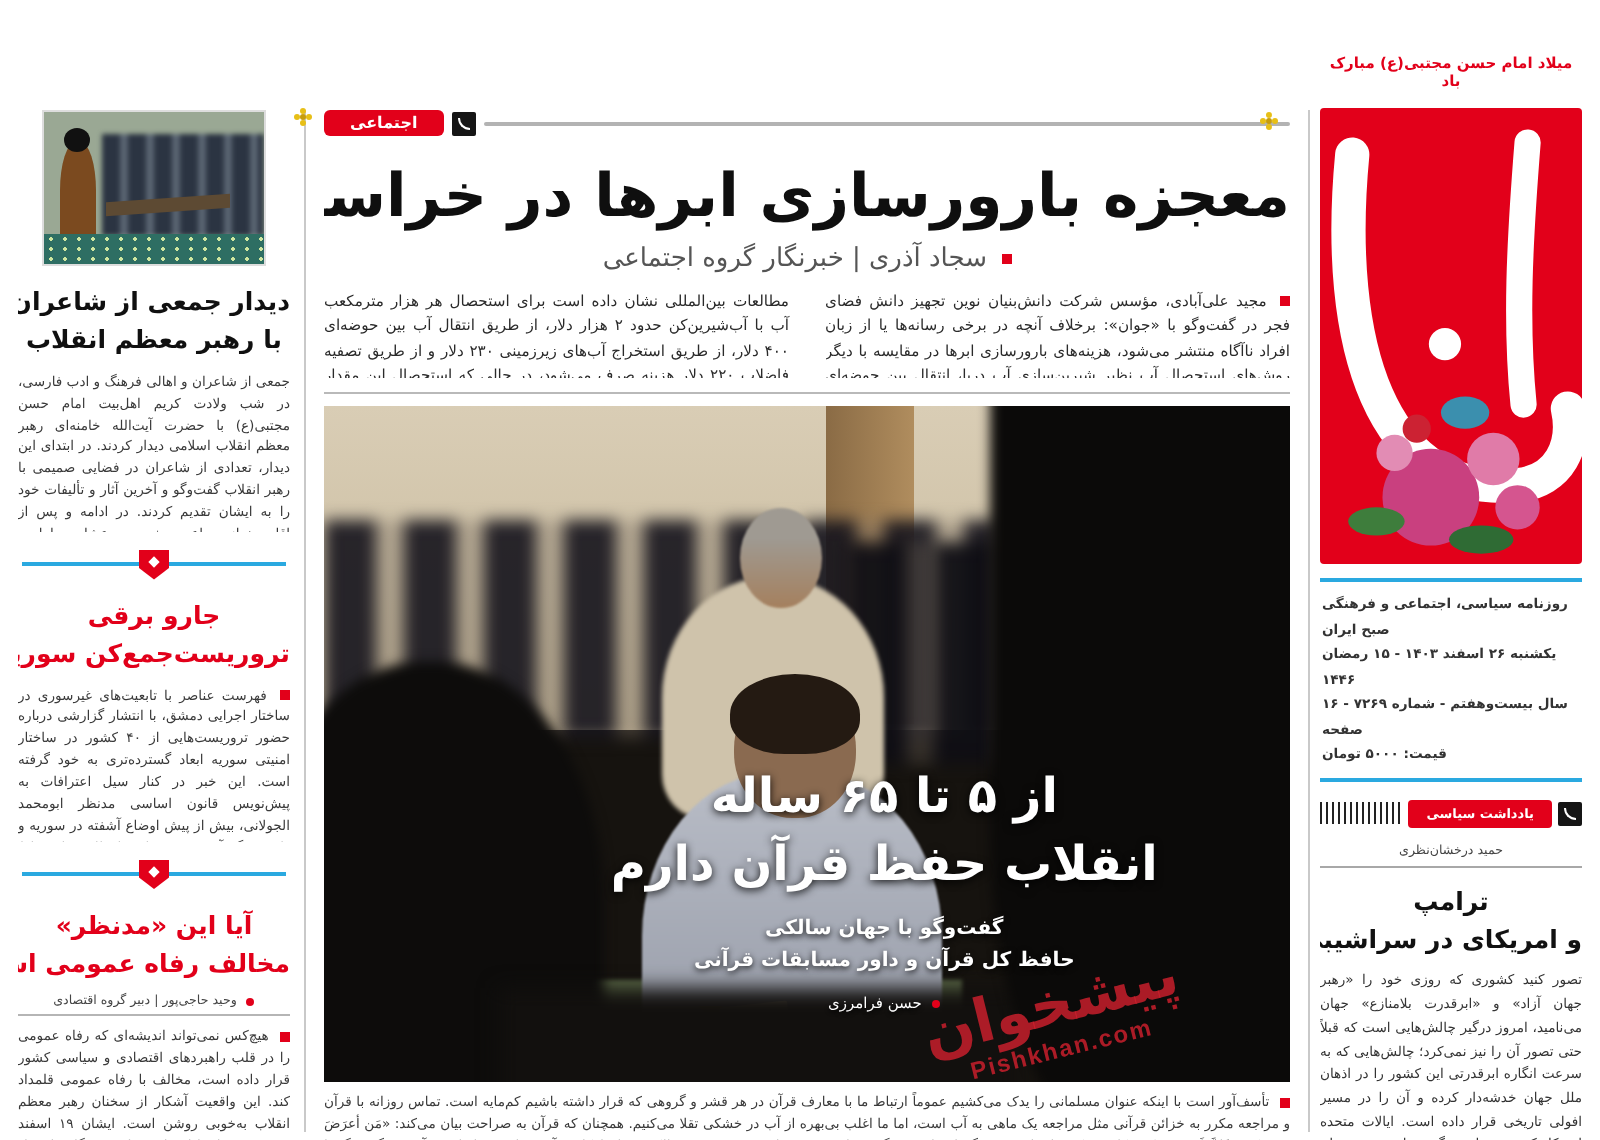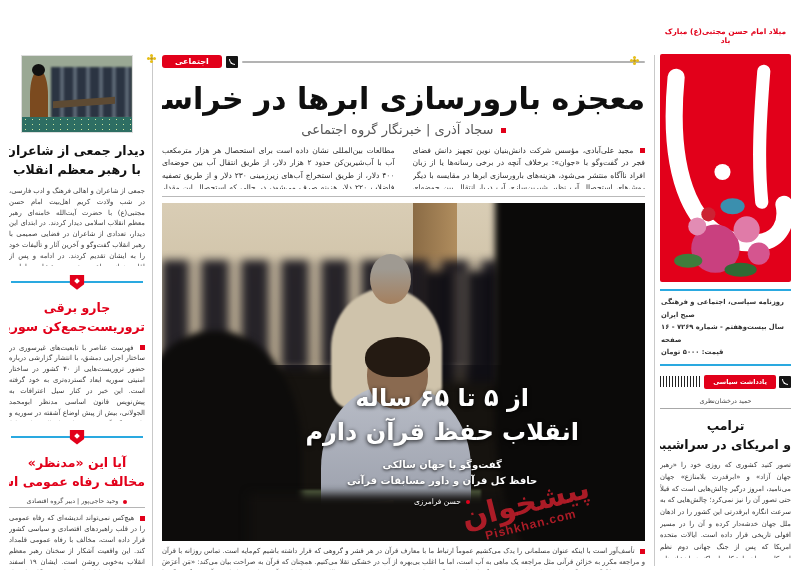--- a/index.html
+++ b/index.html
@@ -118,20 +118,21 @@
         <circle cx="86" cy="175" r="13" fill="#e07ba8"></circle>
         <circle cx="98" cy="199" r="11" fill="#d5558f"></circle>
         <circle cx="37" cy="172" r="9" fill="#e28cb4"></circle>
         <ellipse cx="28" cy="206" rx="14" ry="7" fill="#3e7d3c"></ellipse>
         <ellipse cx="80" cy="215" rx="16" ry="7" fill="#2f6b34"></ellipse>
       </svg>
     </div>
 
     <div class="masthead">
       <div>روزنامه سیاسی، اجتماعی و فرهنگی صبح ایران</div>
+      <div>یکشنبه ۲۶ اسفند ۱۴۰۳ - ۱۵ رمضان ۱۴۴۶</div>
       <div>سال بیست‌وهفتم - شماره ۷۲۶۹ - ۱۶ صفحه</div>
       <div>قیمت: ۵۰۰۰ تومان</div>
     </div>
 
     <div class="noterow">
       <span class="blacksq">
           <i></i>
         </span>
       <span class="notelbl">یادداشت سیاسی</span>
       <span class="bars"></span>

